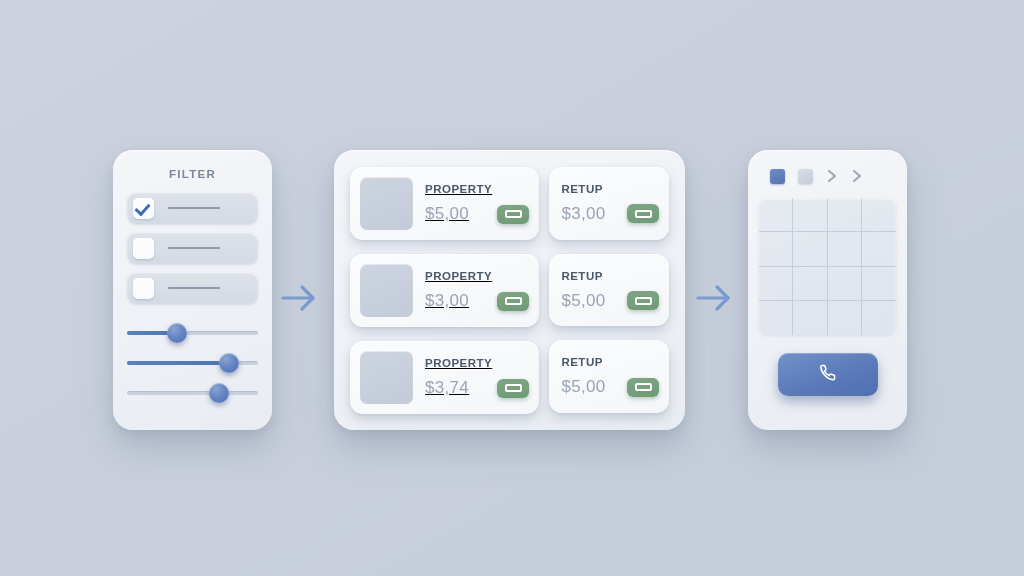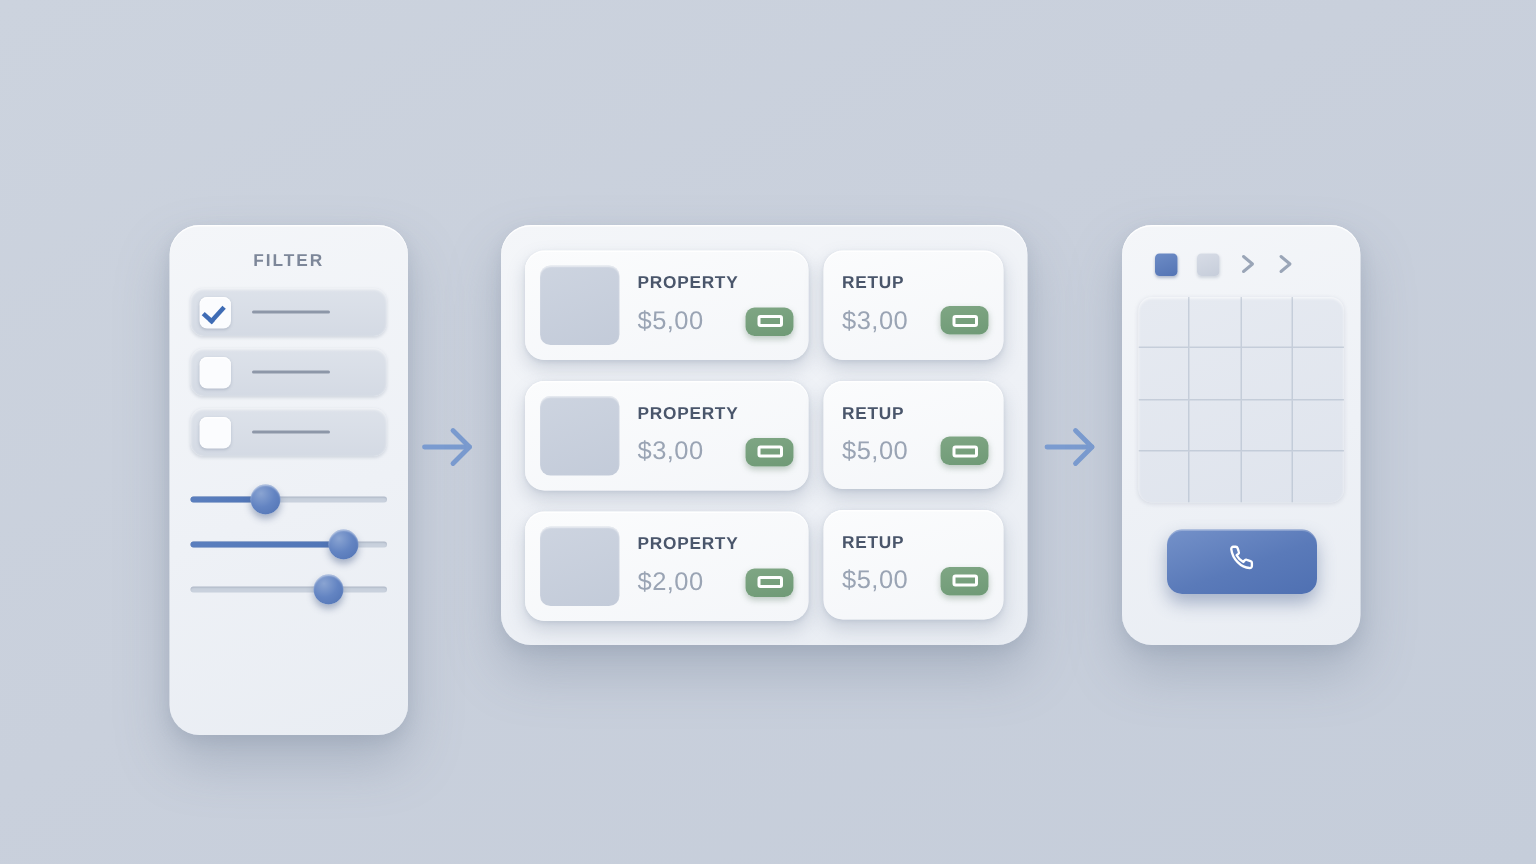--- a/index.html
+++ b/index.html
@@ -30,21 +30,21 @@
       0 18px 34px rgba(120, 133, 155, 0.38),
       0 4px 10px rgba(120, 133, 155, 0.20),
       inset 0 1px 0 rgba(255,255,255,0.85);
   }
 
   
   #filter-panel {
     left: 113px;
     top: 150px;
     width: 159px;
-    height: 340px;
+    height: 280px;
   }
   .filter-title {
     margin: 18px 0 0 0;
     text-align: center;
     font-size: 11.5px;
     font-weight: 700;
     letter-spacing: 1.3px;
     color: #7d8799;
   }
   .check-list {
@@ -151,21 +151,21 @@
     gap: 10px;
     padding: 17px 16px;
     box-sizing: border-box;
     height: 100%;
   }
   .card-col {
     display: flex;
     flex-direction: column;
     gap: 14px;
   }
-  .card-col.left  { width: 190px; }
+  .card-col.left  { width: 190px; text-decoration: underline; }
   .card-col.right { width: 120px; }
 
   .card {
     background: linear-gradient(165deg, #fbfcfd 0%, #f4f6f9 100%);
     border-radius: 13px;
     box-shadow: 0 6px 12px rgba(124,137,158,0.30),
                 0 1px 3px rgba(124,137,158,0.18),
                 inset 0 1px 0 rgba(255,255,255,0.9);
     box-sizing: border-box;
     flex: 1;
@@ -379,21 +379,21 @@
               </div>
             </div>
           </div>
         </div>
 
         <div class="card">
           <div class="card-thumb"></div>
           <div class="card-body">
             <div class="card-title">PROPERTY</div>
             <div class="card-bottom">
-              <div class="card-price">$2,00</div>
+              <div class="card-price">$3,74</div>
               <div class="badge">
                 <div class="badge-inner"></div>
               </div>
             </div>
           </div>
         </div>
 
       </div>
 
       <div class="card-col right">

